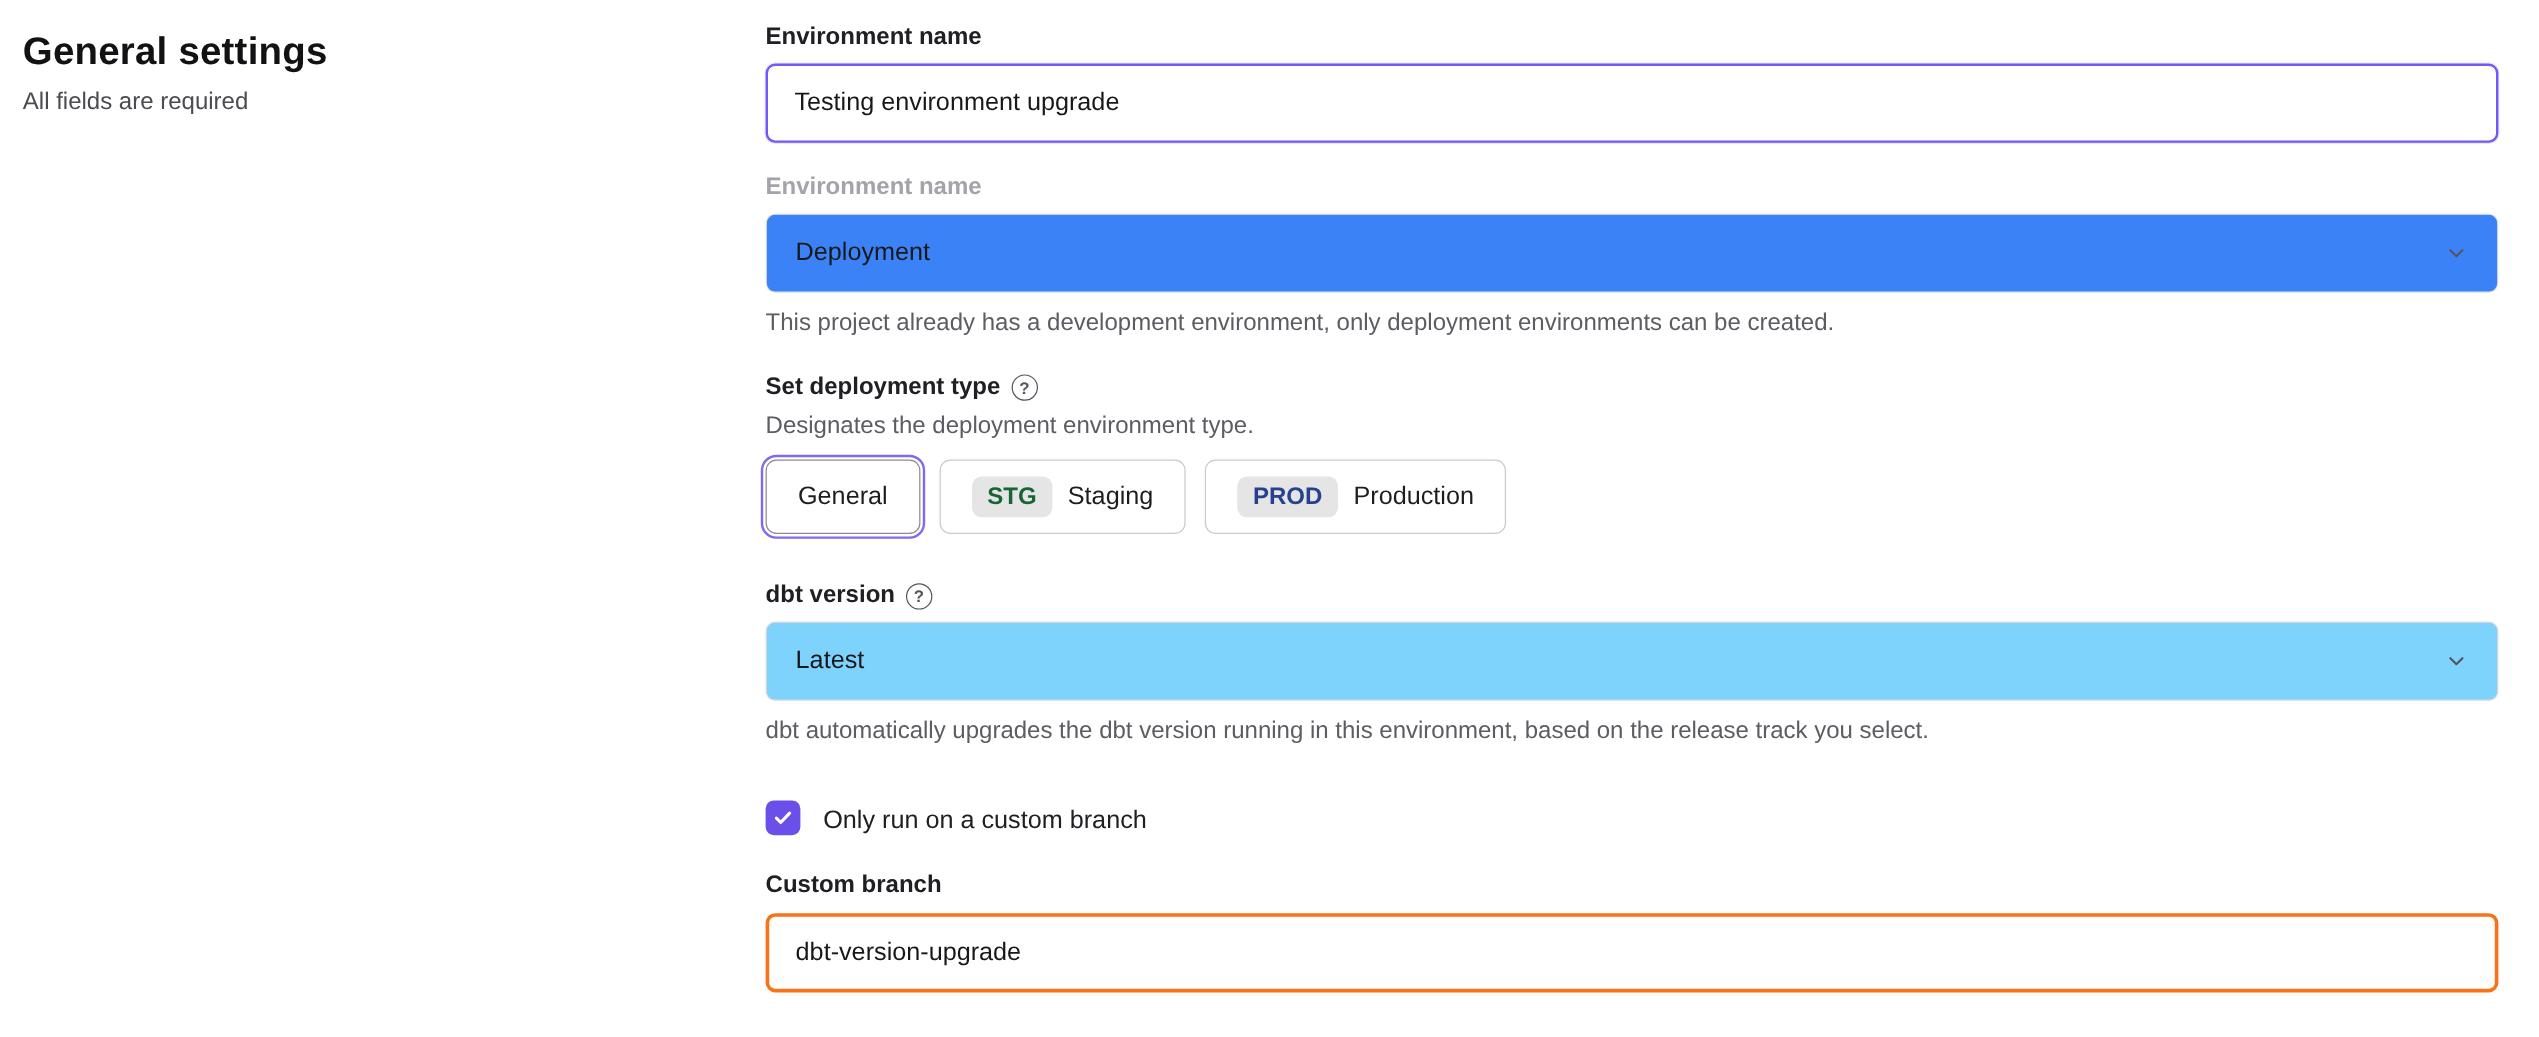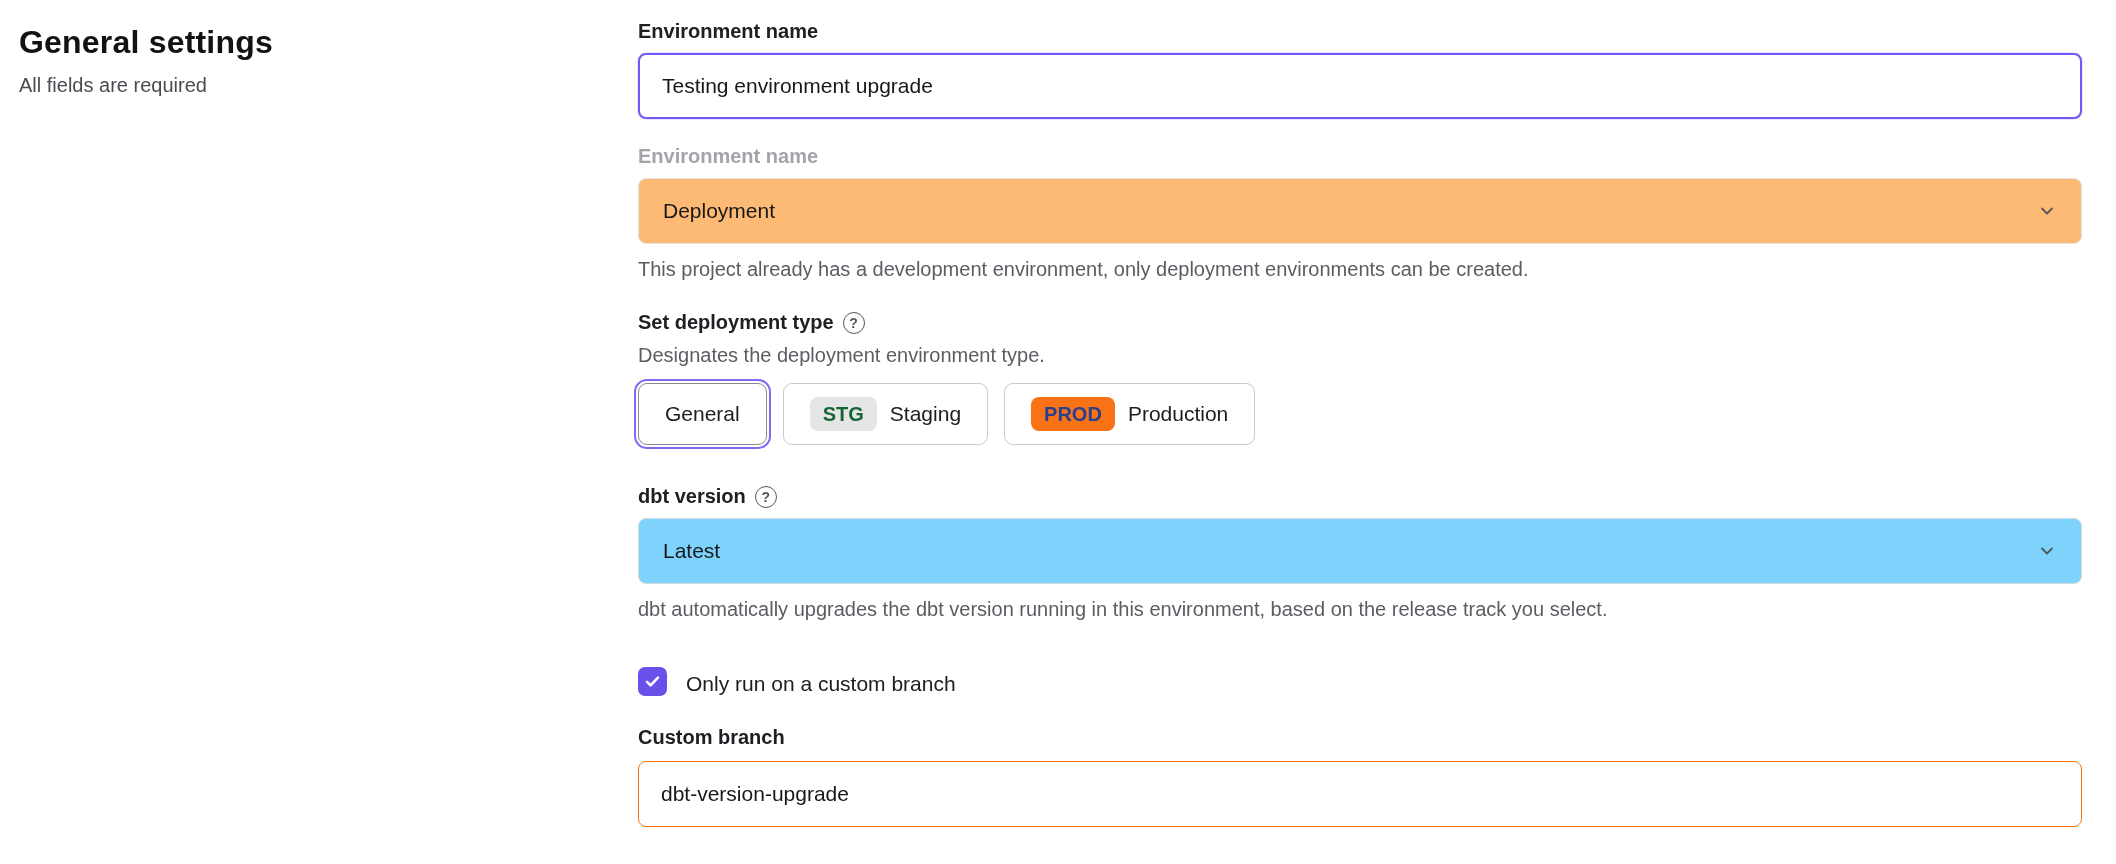--- a/index.html
+++ b/index.html
@@ -21,35 +21,35 @@
   .label-row { display: flex; align-items: center; gap: 9px; margin-bottom: 10px; text-align: right; }
   .label-row .field-label { margin-bottom: 0; }
 
   .help-icon {
     display: inline-flex; align-items: center; justify-content: center;
     width: 22px; height: 22px; border: 1.6px solid #55555c; border-radius: 50%;
     font-size: 14px; font-weight: 700; color: #55555c; line-height: 1;
   }
 
   .text-input {
-    width: 100%; height: 66px; border: 1px solid #f97316; border-radius: 8px;
+    width: 100%; height: 66px; border: 3px solid #f97316; border-radius: 8px;
     background: #ffffff; padding: 0 22px; font-size: 21px; color: #18181b;
     font-family: "Liberation Sans", sans-serif; outline: none;
   }
   .text-input.focused {
     border: 2px solid #7059f5;
     box-shadow: 0 0 0 1px rgba(112, 89, 245, 0.15);
   }
 
   .select {
     width: 100%; height: 66px; border: 1px solid #d9d9de; border-radius: 8px;
     background: #7dd3fc; padding: 0 24px; font-size: 21px; color: #18181b;
     display: flex; align-items: center; justify-content: space-between; cursor: pointer;
   }
-  .select.disabled { background: #fdba74; border-color: #e3e3e7; cursor: default; }
+  .select.disabled { background: #3b82f6; border-color: #e3e3e7; cursor: default; }
 
   .help-text { font-size: 20px; color: #5c5c63; }
 
   .mb-env-name { margin-bottom: 26px; }
   .mb-env-type-select { margin-bottom: 14px; }
   .mb-env-type { margin-bottom: 30px; }
   .mb-deploy-desc { margin-bottom: 16px; }
   .mb-deploy-group { margin-bottom: 40px; }
   .mb-dbt-select { margin-bottom: 14px; }
   .mb-dbt-group { margin-bottom: 46px; }
@@ -67,21 +67,21 @@
   .seg-btn.selected {
     border: 1px solid #8a8a92;
     outline: 2px solid #8268f2;
     outline-offset: 2px;
   }
   .badge {
     display: inline-flex; align-items: center; border-radius: 8px;
     padding: 5px 13px; font-size: 20px; font-weight: 600; line-height: 1.2;
   }
   .badge-stg { background: #e5e5e5; color: #166534; }
-  .badge-prod { background: #f97316; color: #27418f; }
+  .badge-prod { background: #e5e5e5; color: #27418f; }
 
   .checkbox-row { display: flex; align-items: flex-end; gap: 19px; }
   .checkbox {
     width: 29px; height: 29px; border-radius: 7px; background: #6a50e8;
     display: flex; align-items: center; justify-content: center; cursor: pointer;
     flex-shrink: 0;
   }
   .checkbox-label { font-size: 21px; font-weight: 500; color: #202024; }
 
   .chevron-icon { display: flex; align-items: center; }

